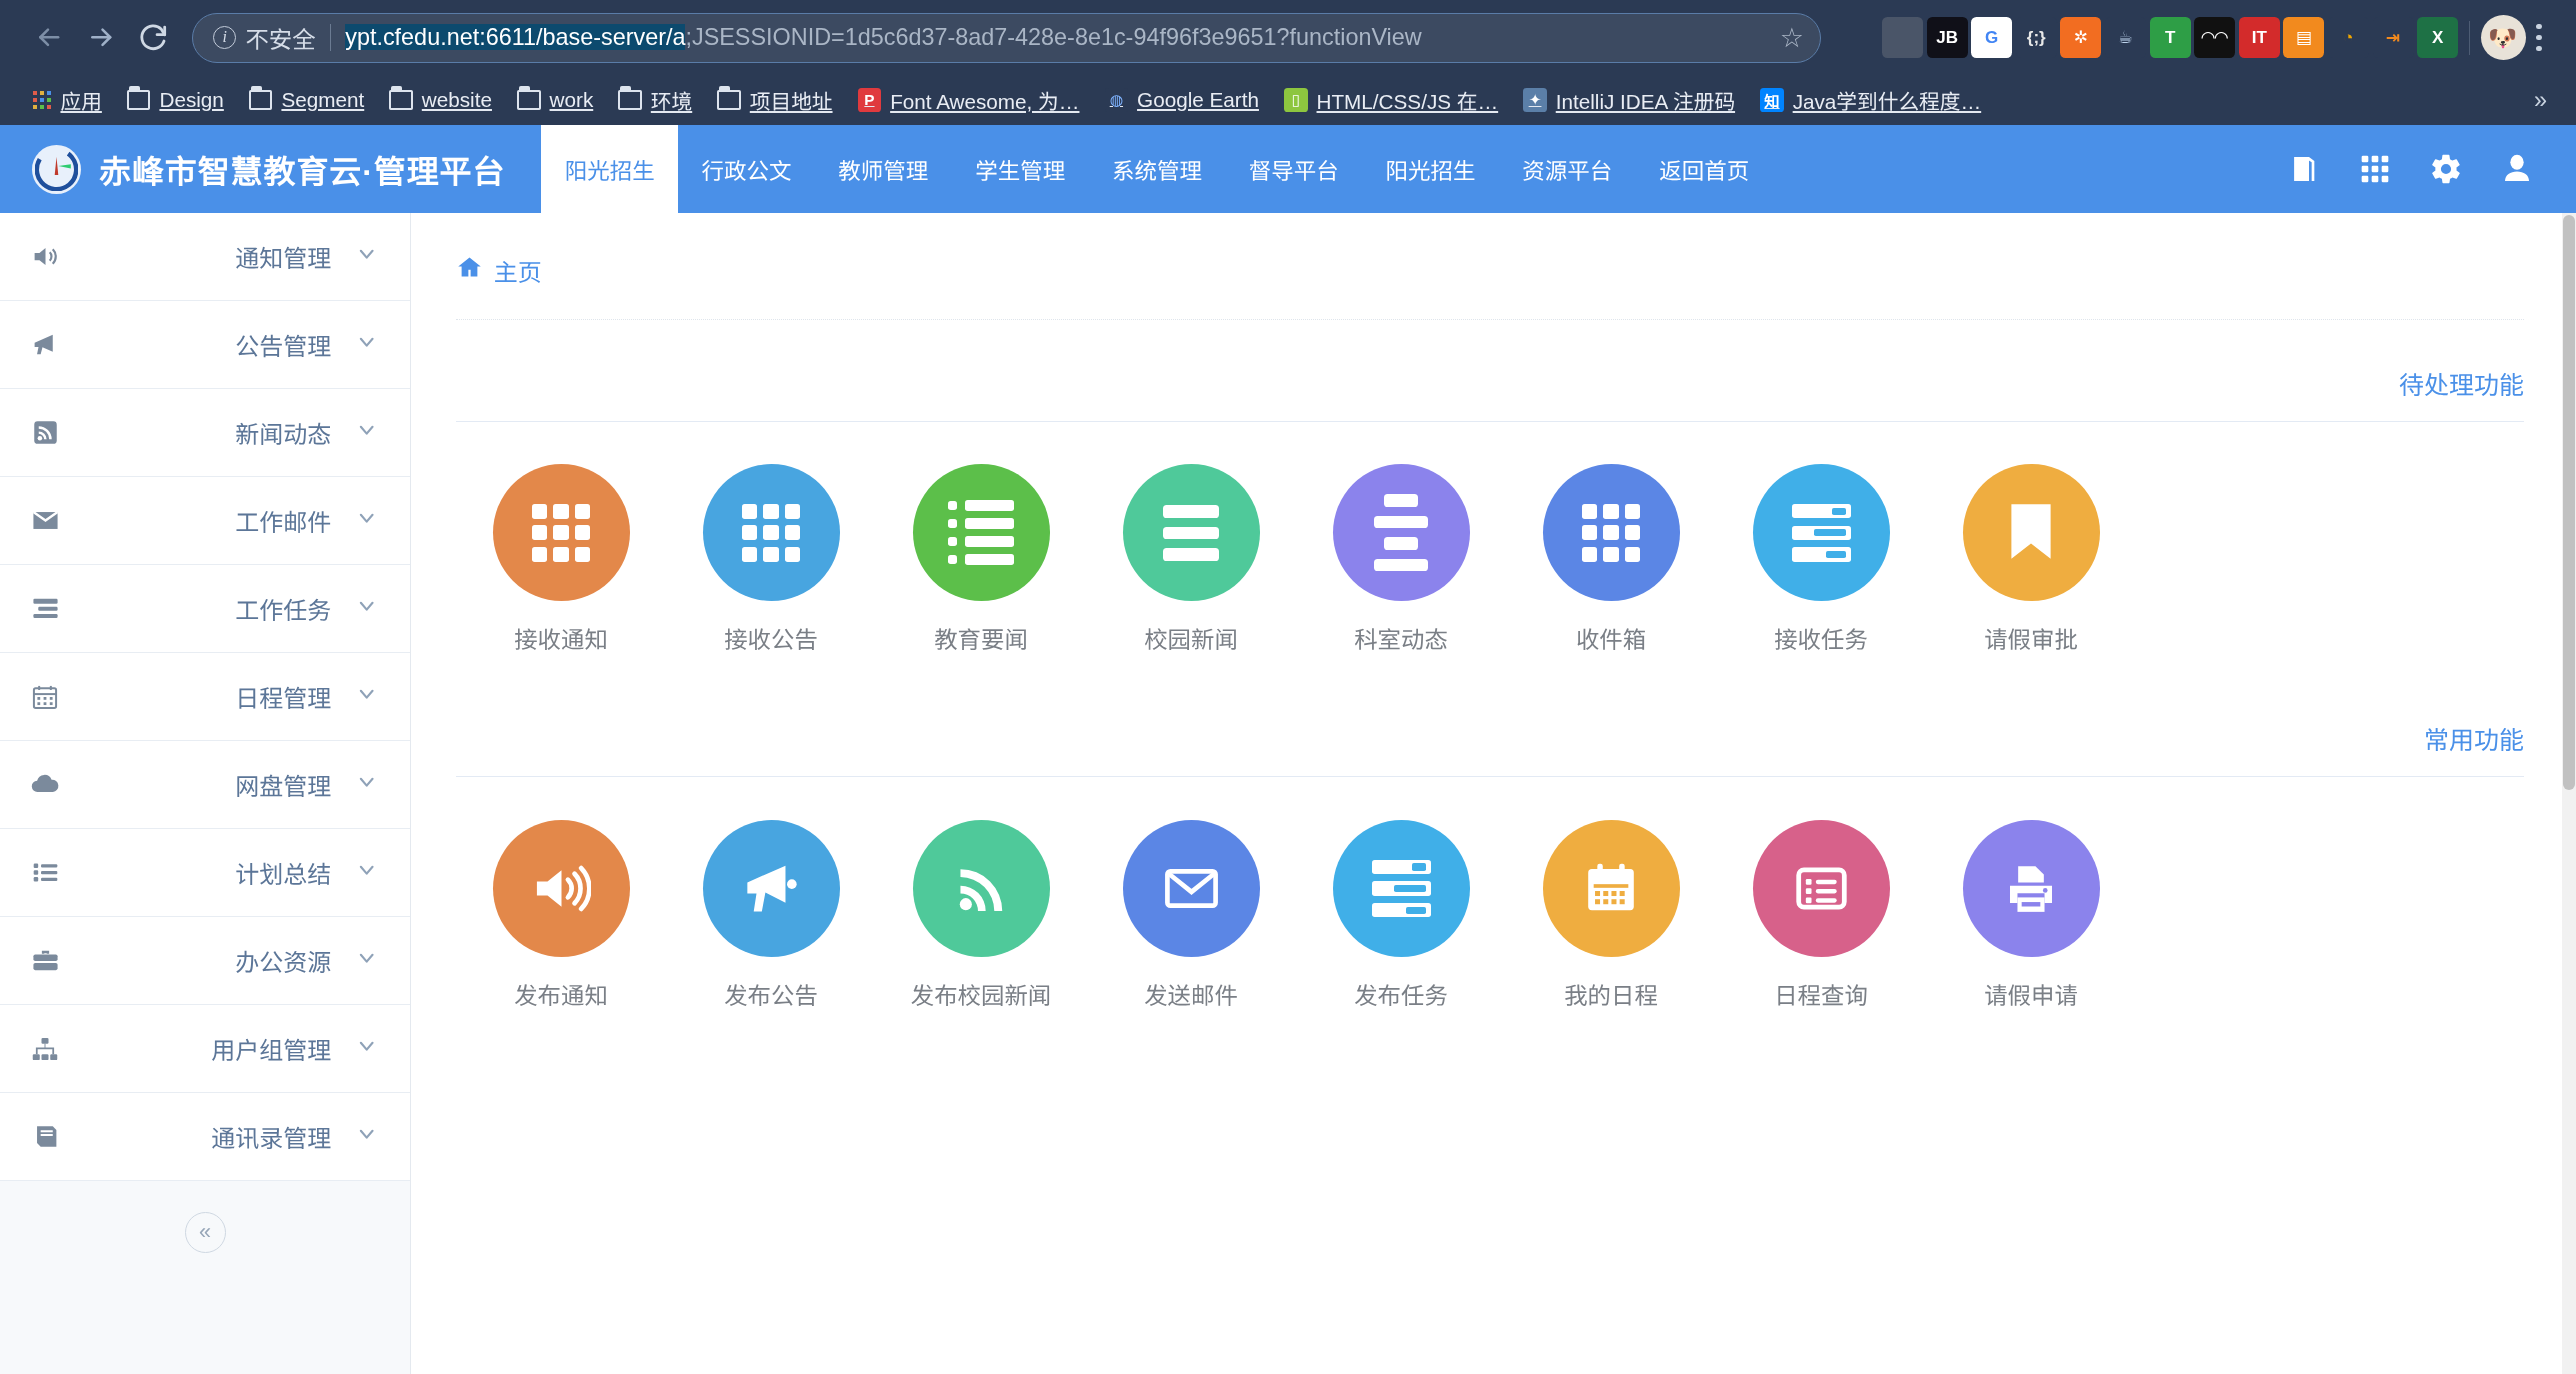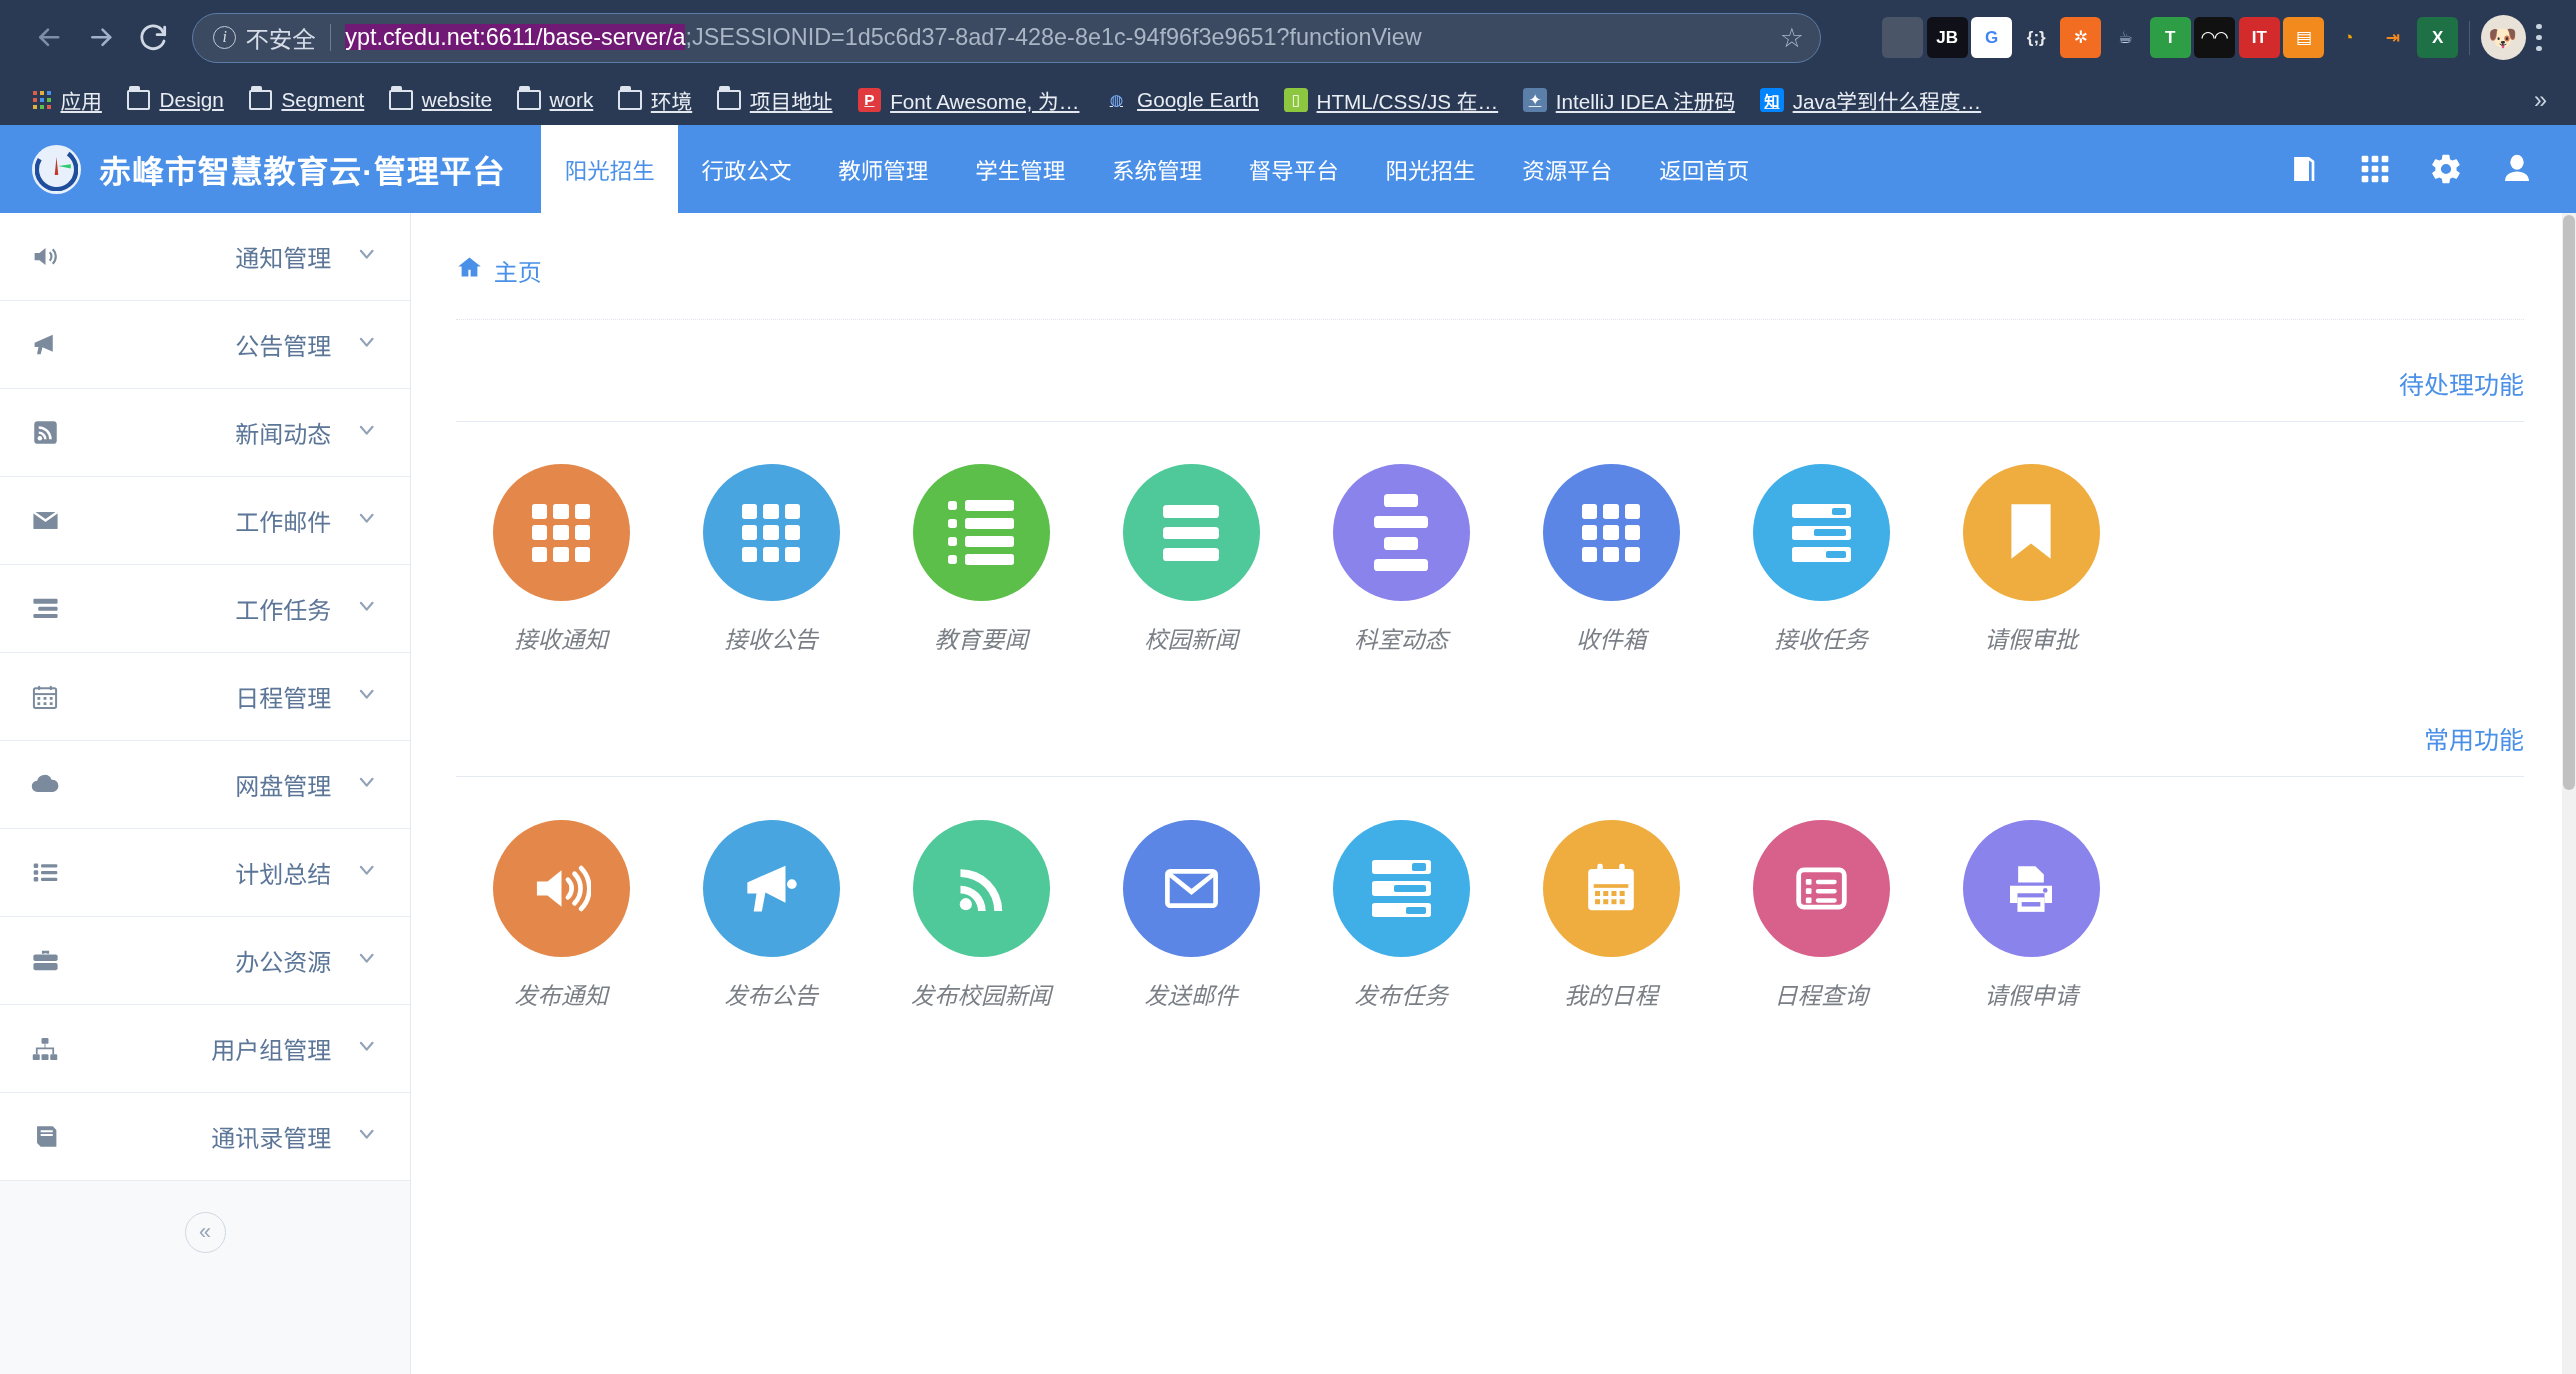--- a/index.html
+++ b/index.html
@@ -36,21 +36,21 @@
     width: 23.4px; height: 23.4px; border: 1.8px solid #c3ccda;
     border-radius: 50%; display: flex; align-items: center;
     justify-content: center; font-size: 16px; font-style: italic;
     font-family: "Liberation Serif", serif; line-height: 1;
   }
   .omni-sep { width: 0.9px; height: 27px; background: #6b7b92; margin: 0 14.4px; flex: none; }
   .omni-url {
     font-size: 23.4px; white-space: nowrap; overflow: hidden;
     text-overflow: ellipsis; flex: 1; min-width: 0; color: #aab6c6;
   }
-  .omni-url .sel { background: #701a75; color: #fff; }
+  .omni-url .sel { background: #0c4a6e; color: #fff; }
   .star-icon { color: #aab6c6; font-size: 27px; flex: none; margin-left: 10.8px; }
 
   .ext-tray { display: flex; align-items: center; gap: 3.6px; flex: none; padding-left: 45px; }
   .ext-icon {
     width: 41px; height: 41px; display: flex; align-items: center;
     justify-content: center; border-radius: 5.4px; font-size: 17px;
     font-weight: bold; color: #fff; position: relative;
   }
   .tray-sep { width: 0.9px; height: 34px; background: #4d5c74; margin: 0 10.8px; }
   .kebab { color: #c9d3e0; font-size: 30.5px; letter-spacing: 0; line-height: 0.55;
@@ -156,21 +156,21 @@
   }
   .tile {
     width: 210px; display: flex; flex-direction: column;
     align-items: center; margin-bottom: 20px;
   }
   .tile-circle {
     width: 137px; height: 137px; border-radius: 50%;
     display: flex; align-items: center; justify-content: center;
     margin-bottom: 20px;
   }
-  .tile-label { color: #7a7f86; font-size: 23.4px; white-space: nowrap; font-style: italic; }
+  .tile-label { color: #7a7f86; font-size: 23.4px; white-space: nowrap; }
 
   
   .g9 { display: grid; grid-template-columns: repeat(3, 15.3px); gap: 6.3px; }
   .g9 i { width: 15.3px; height: 15.3px; background: #fff; border-radius: 2.7px; display: block; }
 
   .listico { display: flex; flex-direction: column; gap: 7.2px; }
   .listico .ln { display: flex; align-items: center; gap: 7.2px; }
   .listico .dot { width: 9px; height: 9px; background: #fff; border-radius: 2.7px; }
   .listico .bar { width: 49px; height: 10.8px; background: #fff; border-radius: 2.7px; }
 

